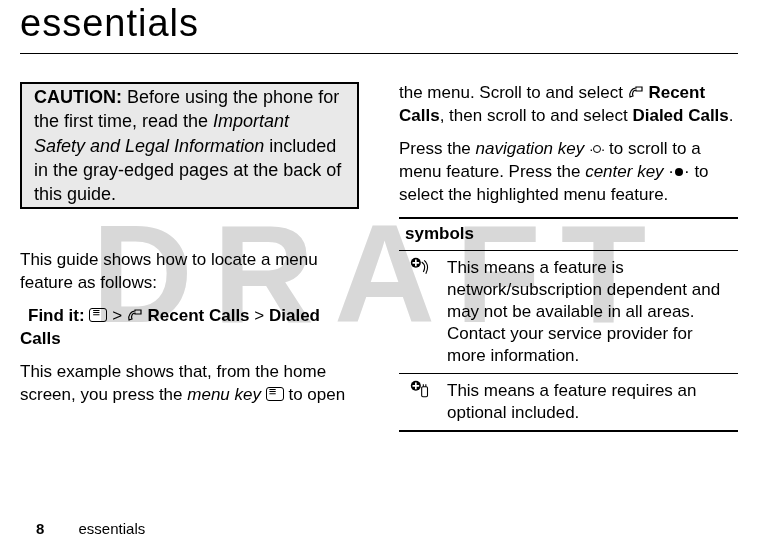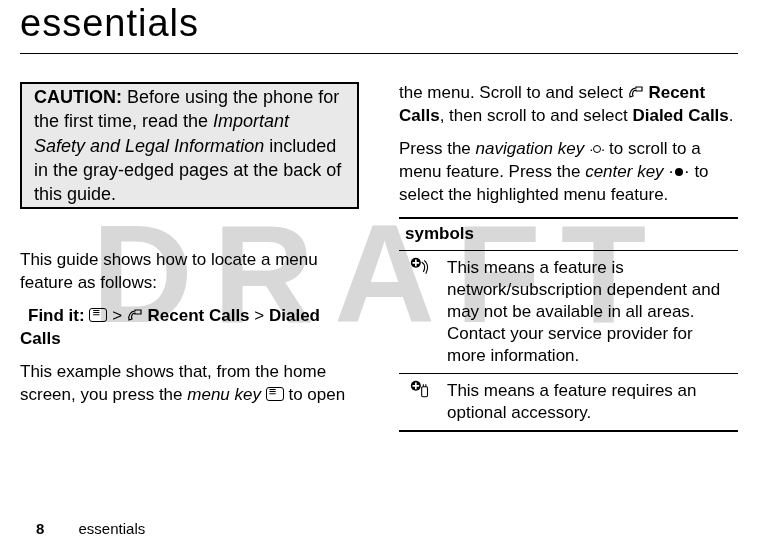--- a/index.html
+++ b/index.html
@@ -246,21 +246,21 @@
               <span class="circle-plus">
                 <svg viewBox="0 0 24 24">
                   <circle cx="7" cy="7" r="6" fill="#000"></circle>
                   <path d="M7 3 L7 11 M3 7 L11 7" stroke="#fff" stroke-width="2"></path>
                   <rect x="14" y="8" width="7" height="12" rx="1.5" fill="none" stroke="#000" stroke-width="1.3"></rect>
                   <line x1="16" y1="8" x2="16" y2="5" stroke="#000" stroke-width="1.3"></line>
                   <line x1="19" y1="8" x2="19" y2="5" stroke="#000" stroke-width="1.3"></line>
                 </svg>
               </span>
             </td>
-            <td>This means a feature requires an optional accessory.</td>
+            <td>This means a feature requires an optional included.</td>
           </tr>
         </tbody>
       </table>
 
     </div>
 
   </div>
 
 </div>
 

